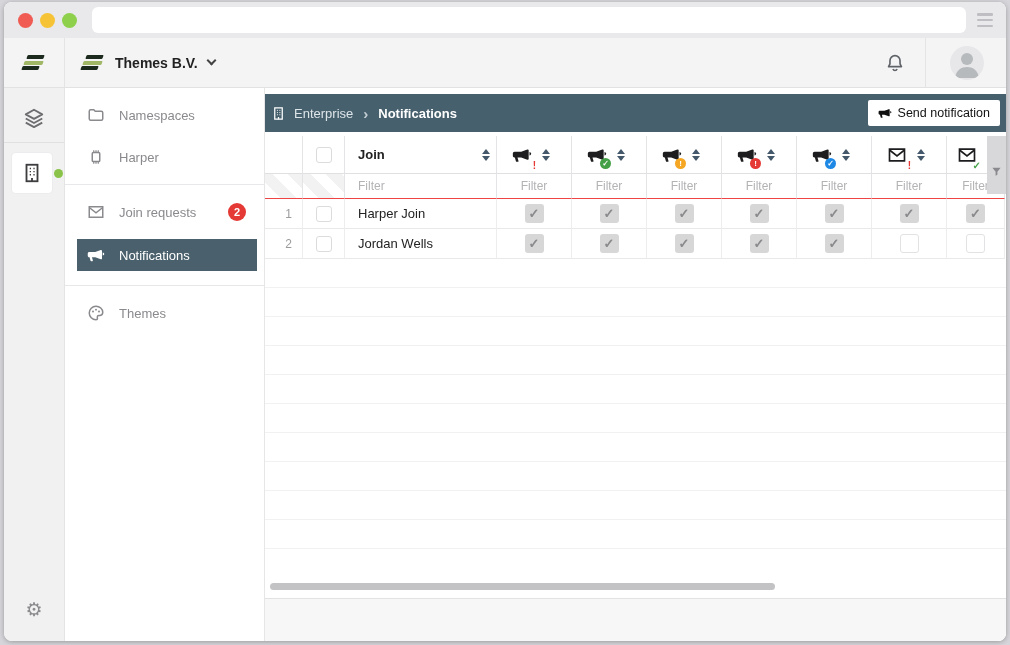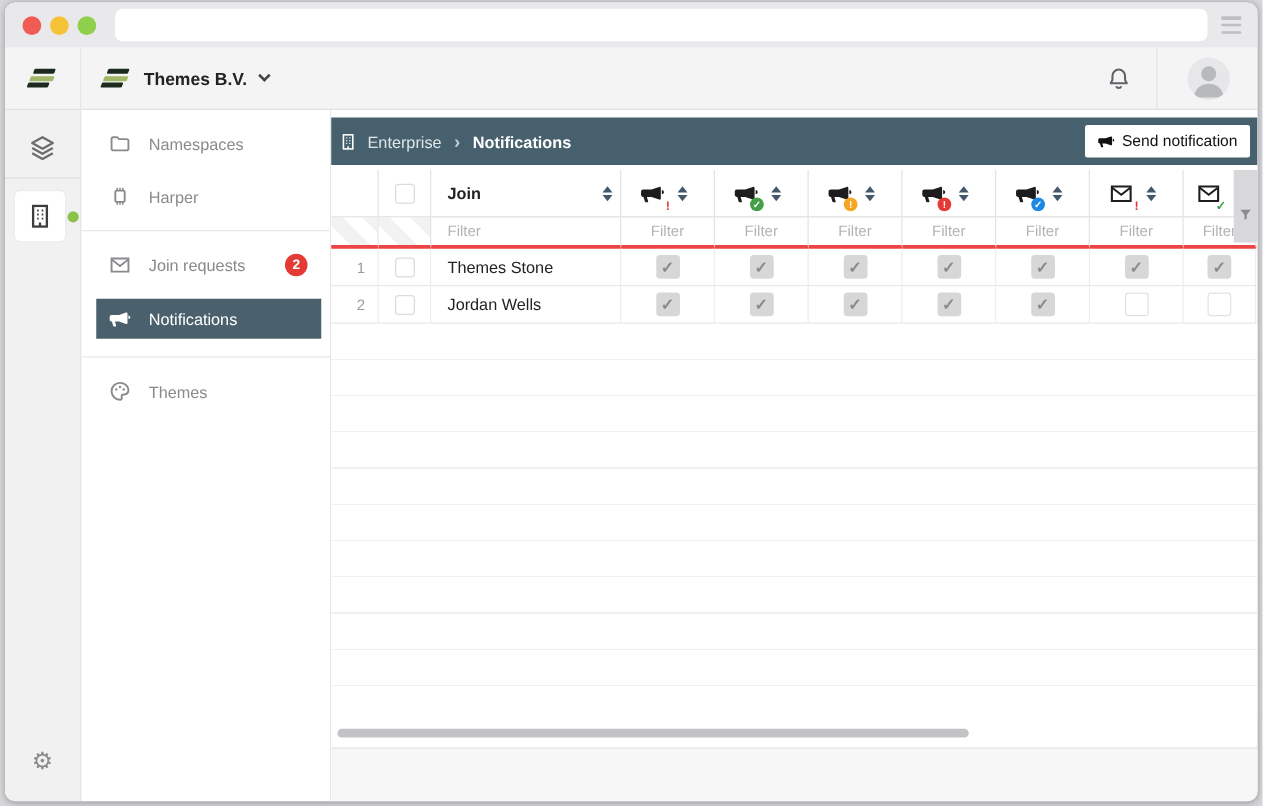--- a/index.html
+++ b/index.html
@@ -96,21 +96,21 @@
   .b-green  { background:#43a047; }
   .b-orange { background:#f5a623; }
   .b-red    { background:#e53935; }
   .b-blue   { background:#1e88e5; }
   .mark { position:absolute; right:-4px; bottom:-6px; font-size:10px; font-weight:bold; }
   .m-red   { color:#e53935; }
   .m-green { color:#43a047; }
   .hgap { width:10px; }
 
   .frow { height:25px; }
-  .frow > div { border-right:1px solid #e4e4e6; border-bottom:3px solid #ef4444; display:flex; align-items:center; }
+  .frow > div { border-right:1px solid #e4e4e6; border-bottom:1px solid #ef4444; display:flex; align-items:center; }
   .stripe { background:repeating-linear-gradient(45deg,#ffffff 0 11px,#f2f2f3 11px 22px); }
   .frow input { width:100%; border:none; outline:none; background:transparent; font-size:12px; color:#555; font-family:inherit; text-align:center; }
   .frow .c-name input { text-align:left; padding-left:13px; }
   .frow input::placeholder { color:#b3b3b6; }
 
   .drow { height:30px; }
   .drow > div { border-right:1px solid #ededee; border-bottom:1px solid #e9e9ea; display:flex; align-items:center; justify-content:center; }
   .rownum { font-size:12px; color:#9b9b9e; justify-content:flex-end !important; padding-right:10px; }
   .cellname { justify-content:flex-start !important; padding-left:13px; font-size:13px; color:#222; }
   .selbox { width:16px; height:16px; border:1px solid #dcdcde; border-radius:3px; background:#fff; cursor:pointer; }
@@ -431,21 +431,21 @@
           <div class="c-last">
               <input placeholder="Filter" style="">
             </div>
         </div>
 
         <div class="trow drow">
           <div class="c-num rownum">1</div>
           <div class="c-chk">
               <span class="selbox"></span>
             </div>
-          <div class="c-name cellname">Themes Stone</div>
+          <div class="c-name cellname">Harper Join</div>
           <div class="c-icn">
               <span class="ckbox ck-on">✓</span>
             </div>
           <div class="c-icn">
               <span class="ckbox ck-on">✓</span>
             </div>
           <div class="c-icn">
               <span class="ckbox ck-on">✓</span>
             </div>
           <div class="c-icn">

